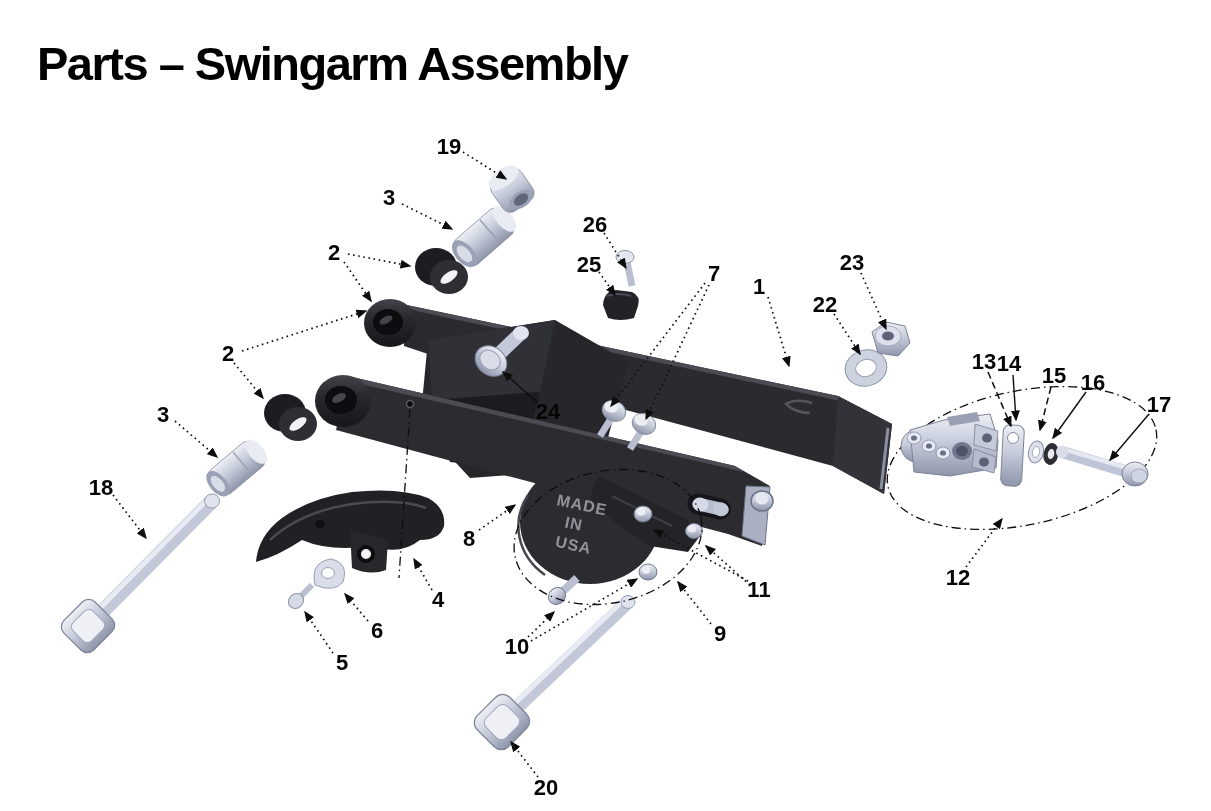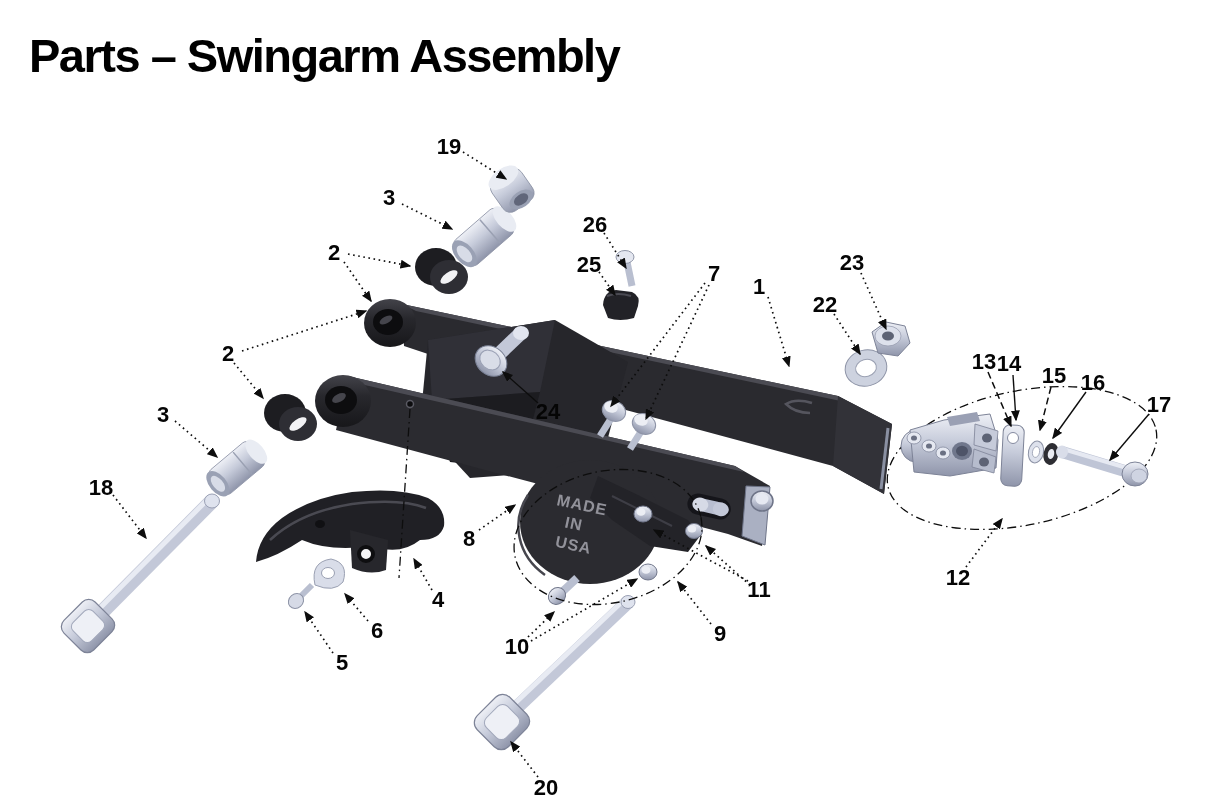--- a/index.html
+++ b/index.html
@@ -1,18 +1,18 @@
 <!DOCTYPE html>
 <html><head>
 <meta charset="utf-8">
 <style>
   html,body{margin:0;padding:0;background:#ffffff;}
   .stage{position:relative;width:1211px;height:811px;background:#fff;overflow:hidden;
          font-family:"Liberation Sans",sans-serif;}
-  .page-title{position:absolute;left:25px;top:24px;margin:4px;font-size:47px;font-weight:bold;
+  .page-title{position:absolute;left:25px;top:24px;margin:12px;font-size:47px;font-weight:bold;
               letter-spacing:-1.5px;color:#000;font-family:"Liberation Sans",sans-serif;}
   svg{position:absolute;left:0;top:0;}
   .leader{stroke:#0d0d0d;fill:none;}
   .dot{stroke-width:1.7;stroke-dasharray:1.6 3.6;}
   .dash{stroke-width:1.5;stroke-dasharray:7 4;}
   .solid{stroke-width:1.4;}
   .dashdot{stroke:#0d0d0d;fill:none;stroke-width:1.3;stroke-dasharray:9 4 1.5 4;}
   .callout{font-family:"Liberation Sans",sans-serif;font-weight:bold;font-size:22px;
            fill:#050505;text-anchor:middle;}
   .stamp{font-family:"Liberation Sans",sans-serif;font-weight:bold;font-size:16px;

